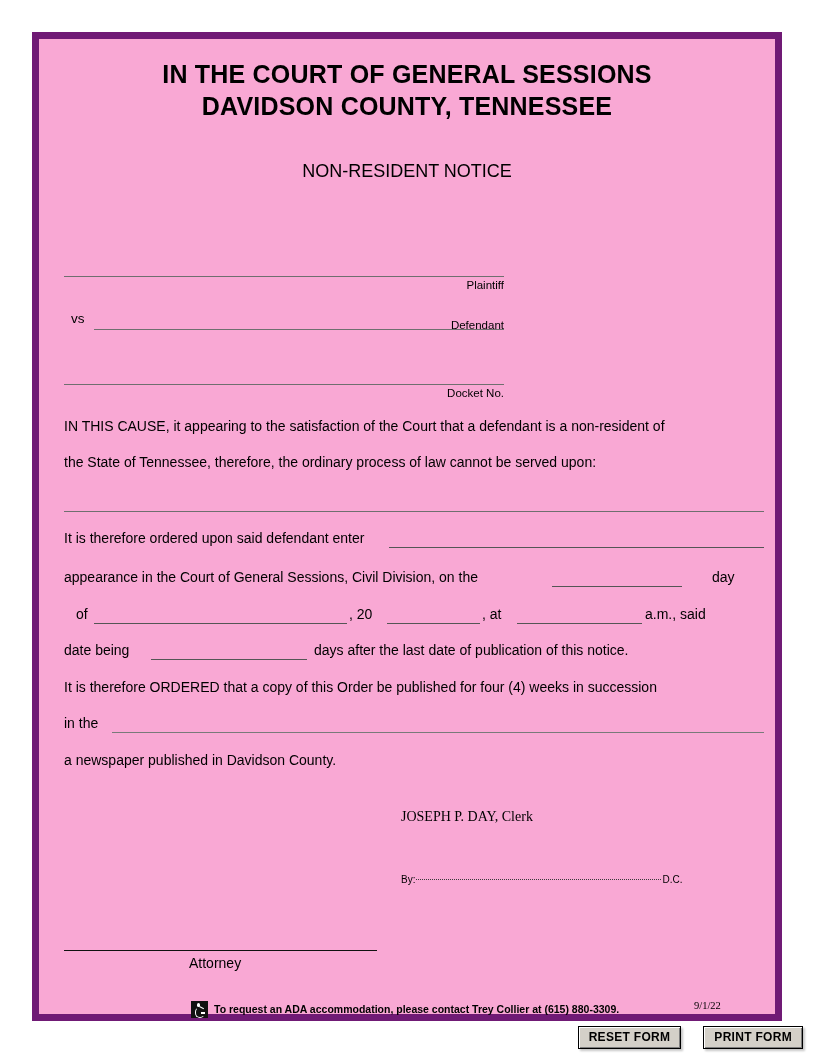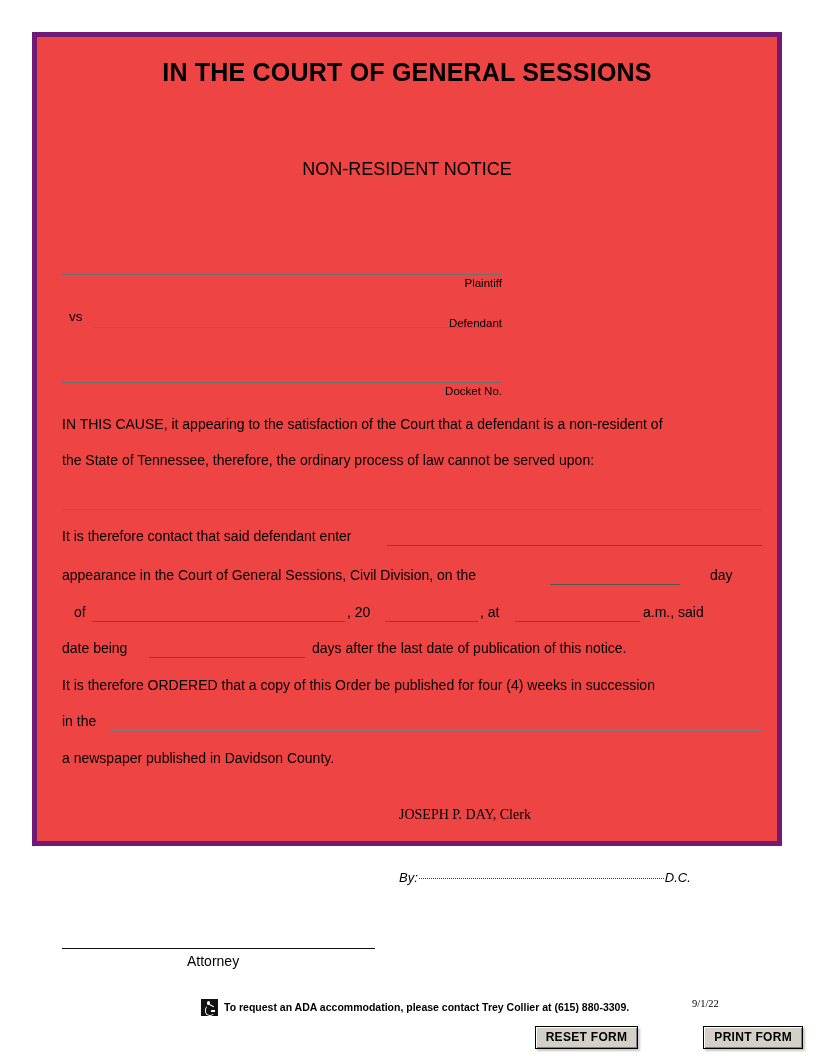--- a/index.html
+++ b/index.html
@@ -16,24 +16,24 @@
     color: #000000;
     overflow: hidden;
   }
 
   
   #page-frame {
     position: absolute;
     left: 32px;
     top: 32px;
     width: 750px;
-    height: 814px;
-    border: 5px solid #701a75;
+    height: 989px;
+    border: 7px solid #701a75;
     box-sizing: border-box;
-    background: #ef4444;
+    background: #f9a8d4;
   }
 
   
   #title-block {
     position: absolute;
     left: 0;
     top: 19px;
     width: 100%;
     text-align: center;
   }
@@ -96,24 +96,23 @@
     top: 769px;
     font-size: 14px;
     line-height: 18px;
     white-space: nowrap;
     font-family: Liberation Serif, serif;
   }
   #by-row {
     position: absolute;
     left: 362px;
     top: 832px;
-    font-size: 13px;
+    font-size: 10px;
     line-height: 18px;
     white-space: nowrap;
-    font-style: italic;
   }
   .dotted-sig {
     display: inline-block;
     width: 245px;
     border-bottom: 1.2px dotted #3a3a3a;
     position: relative;
     top: -3px;
     margin: 0 1px;
   }
 
@@ -129,21 +128,21 @@
     position: absolute;
     left: 150px;
     top: 915px;
     font-size: 14px;
     line-height: 18px;
   }
 
   
   #ada-row {
     position: absolute;
-    left: 164px;
+    left: 152px;
     top: 962px;
     display: flex;
     align-items: center;
   }
   #ada-icon {
     width: 17px;
     height: 17px;
     background: #111111;
     position: relative;
     flex: 0 0 auto;
@@ -206,21 +205,20 @@
     position: absolute;
     left: 0;
     top: 1026px;
     width: 816px;
     height: 30px;
     display: flex;
     justify-content: flex-end;
     align-items: flex-start;
     padding-right: 13px;
     box-sizing: border-box;
-    gap: 43px;
   }
   .form-button {
     font-family: "Liberation Sans", sans-serif;
     font-size: 12px;
     font-weight: bold;
     letter-spacing: 0.3px;
     color: #000000;
     background: #d4d0c8;
     border: 1px solid #000000;
     box-shadow: inset 1px 1px 0 #ffffff, inset -1px -1px 0 #7e7e7e, 2px 2px 2px rgba(0,0,0,0.22);
@@ -230,41 +228,42 @@
     line-height: 14px;
   }
 </style>
 </head>
 <body>
 
 <div id="page-frame">
 
   <div id="title-block">
     <div class="title-line">IN THE COURT OF GENERAL SESSIONS</div>
+    <div class="title-line">DAVIDSON COUNTY, TENNESSEE</div>
   </div>
 
   <div id="subtitle">NON-RESIDENT NOTICE</div>
 
   <div class="party-rule" style="left:25px; top:237px; width:440px;"></div>
   <div class="party-label" style="left:345px; top:240px;">Plaintiff</div>
 
   <div id="vs-text">vs</div>
 
   <div class="party-rule" style="left:55px; top:290px; width:410px;"></div>
   <div class="party-label" style="left:345px; top:280px;">Defendant</div>
 
   <div class="party-rule" style="left:25px; top:345px; width:440px;"></div>
   <div class="party-label" style="left:345px; top:348px;">Docket No.</div>
 
   <div class="body-line" style="top:414px;">the State of Tennessee, therefore, the ordinary process of law cannot be served upon:</div>
   <div class="body-line" style="top:378px;">IN THIS CAUSE, it appearing to the satisfaction of the Court that a defendant is a non-resident of</div>
 
   <div class="rule-full" style="left:25px; top:472px; width:700px;"></div>
 
-  <div class="body-line" style="top:490px;">It is therefore contact that said defendant enter</div>
+  <div class="body-line" style="top:490px;">It is therefore ordered upon said defendant enter</div>
   <div class="blank-rule" style="left:350px; top:508px; width:375px;"></div>
 
   <div class="body-line" style="top:529px;">appearance in the Court of General Sessions, Civil Division, on the</div>
   <div class="blank-rule" style="left:513px; top:547px; width:130px;"></div>
   <div class="body-line" style="left:673px; top:529px;">day</div>
 
   <div class="body-line" style="top:566px;margin-left:12px;">of</div>
   <div class="blank-rule" style="left:55px; top:584px; width:253px;"></div>
   <div class="body-line" style="left:310px; top:566px;">, 20</div>
   <div class="blank-rule" style="left:348px; top:584px; width:93px;"></div>

